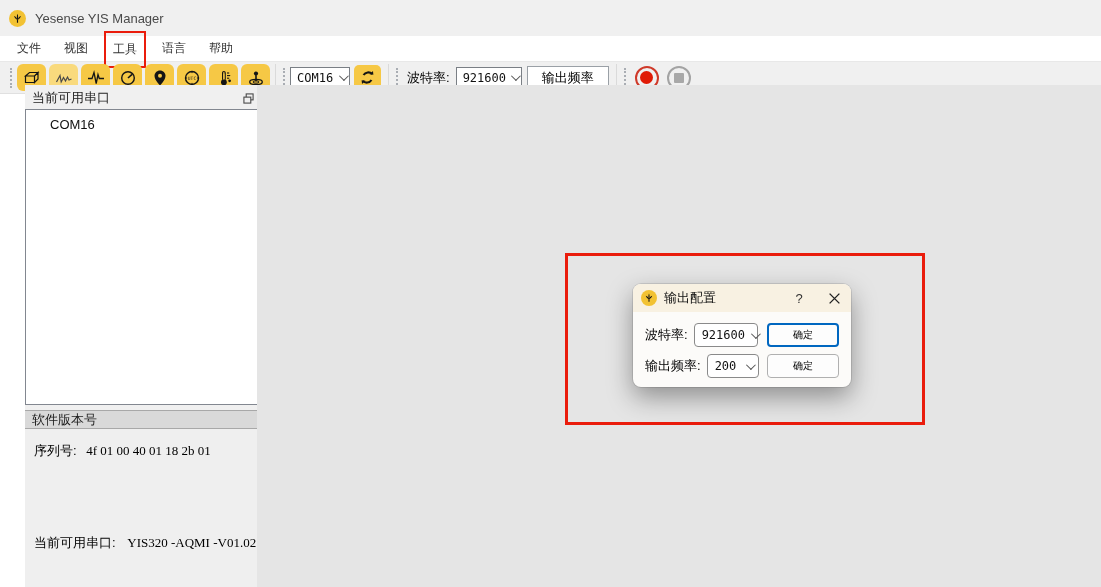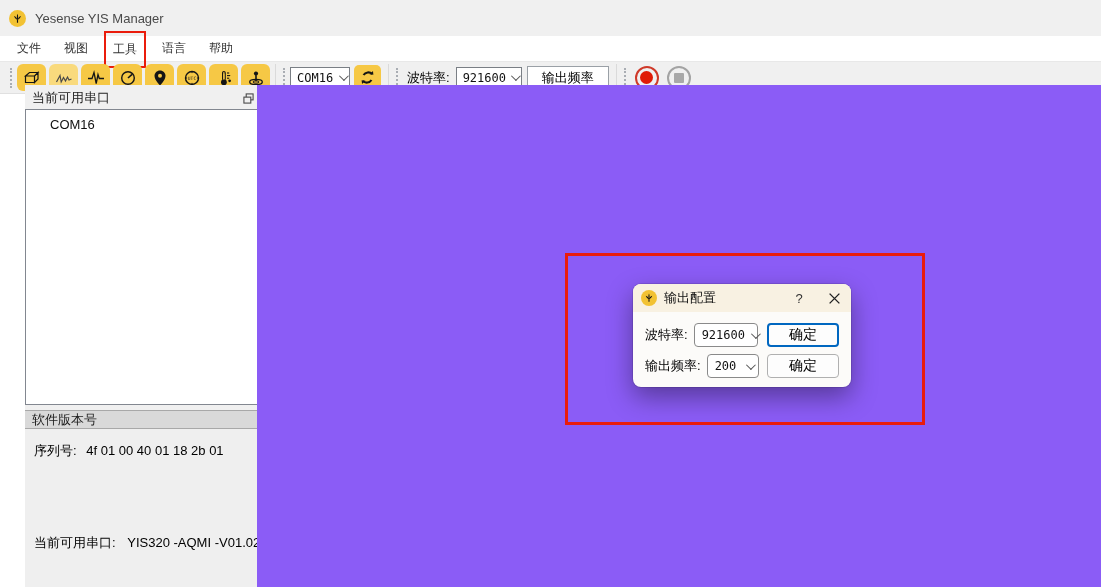--- a/index.html
+++ b/index.html
@@ -37,40 +37,40 @@
   .app-body { position:absolute; top:85px; left:0; right:0; bottom:0; }
   .dock { position:absolute; left:0; top:0; bottom:0; width:257px; background:#f0f0f0; border-right:1px solid #c4c4c4;margin-left:25px; }
   .dock-header { height:20px; margin-top:3px; display:flex; align-items:center; padding:0 7px; font-size:13px; color:#1d1d1d; }
   .dock-header .spacer { flex:1; }
   .dock-hbtn { width:17px; height:16px; display:flex; align-items:center; justify-content:center; cursor:pointer; }
   .port-list { background:#ffffff; border:1px solid #828790; height:296px; margin:1px 1px 0 0; padding-top:5px; overflow:hidden; }
   .port-item { height:19px; line-height:19px; padding-left:24px; font-size:13px; color:#101010; cursor:pointer; }
   .info-header { height:19px; background:#d9d9d9; border-top:1px solid #a8a8a8; border-bottom:1px solid #a8a8a8; display:flex; align-items:center; padding:0 7px; font-size:13px; color:#1d1d1d; margin-top:5px; }
   .info-area { position:relative; background:#efefef; height:100%; }
   .info-row { position:absolute; left:9px; font-size:13px; color:#000; white-space:nowrap; }
-  .info-row .mono { font-family:Liberation Sans, sans-serif; font-size:13px; }
+  .info-row .mono { font-family:Liberation Serif, serif; font-size:13px; }
   .row-serial { top:13px; }
   .row-version { top:105px; }
 
-  .main-area { position:absolute; left:257px; top:0; right:0; bottom:0; background:#8b5cf6; }
+  .main-area { position:absolute; left:257px; top:0; right:0; bottom:0; background:#e5e5e5; }
 
   
   .red-rect { position:absolute; left:308px; top:168px; width:360px; height:172px; border:3px solid #ea1c0c; }
 
   
   .dialog { position:absolute; left:376px; top:199px; width:218px; height:103px; border-radius:8px; background:#fcfbf9; box-shadow:0 10px 26px rgba(0,0,0,0.38), 0 0 0 1px rgba(0,0,0,0.10); }
   .dialog-titlebar { height:28px; background:#f8f1e2; border-radius:8px 8px 0 0; display:flex; align-items:center; padding:0 10px 0 8px; gap:7px; }
   .dialog-title { font-size:13px; color:#111; flex:1; }
   .dlg-help { font-size:13px; color:#333; width:16px; text-align:center; cursor:pointer; }
   .dlg-close { margin-left:14px; cursor:pointer; display:flex; align-items:center; }
   .dialog-body { padding:11px 12px 0 12px; }
   .dlg-row { display:flex; align-items:center; margin-bottom:7px; height:24px; }
   .dlg-label { font-size:13px; color:#000; white-space:nowrap; }
   .dlg-combo { background:#fff; border:1px solid #8a8a8a; border-radius:4px; height:24px; display:flex; align-items:center; padding:0 5px 0 7px; font-family:"DejaVu Sans Mono", monospace; font-size:12px; color:#111; gap:6px; margin-left:6px; }
-  .dlg-btn { margin-left:auto; width:72px; height:24px; border-radius:4px; background:#fdfdfd; border:1px solid #b0b0b0; font-size:14px; color:#000; cursor:pointer; font-family:"Liberation Sans",sans-serif; }
+  .dlg-btn { margin-left:auto; width:72px; height:24px; border-radius:4px; background:#fdfdfd; border:1px solid #b0b0b0; font-size:10px; color:#000; cursor:pointer; font-family:"Liberation Sans",sans-serif; }
   .dlg-btn.default { border:2px solid #0067c0; }
 </style>
 </head>
 <body>
 
 <div class="titlebar">
   <span class="app-logo">
     <svg width="13" height="13" viewBox="0 0 16 16">
         <path fill="#151515" d="M8 10 C7 7.8 6.9 4.5 8 2 C9.1 4.5 9 7.8 8 10 Z M8 10 C6.3 9 4.3 7.2 3.7 5 C5.9 5.7 7.4 7.5 8 10 Z M8 10 C9.7 9 11.7 7.2 12.3 5 C10.1 5.7 8.6 7.5 8 10 Z M7.3 9.5 h1.4 v3.6 h-1.4 Z"></path>
       </svg>

